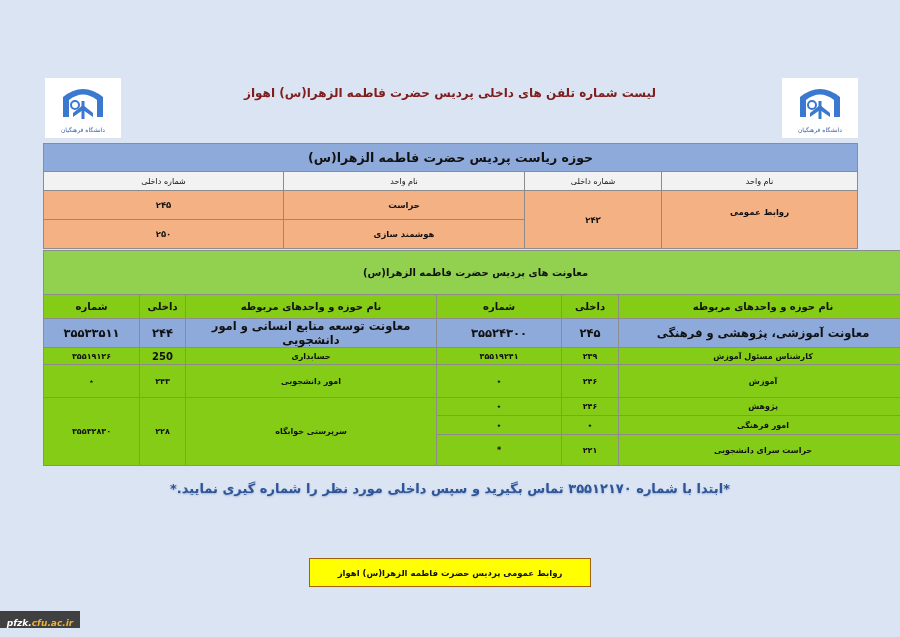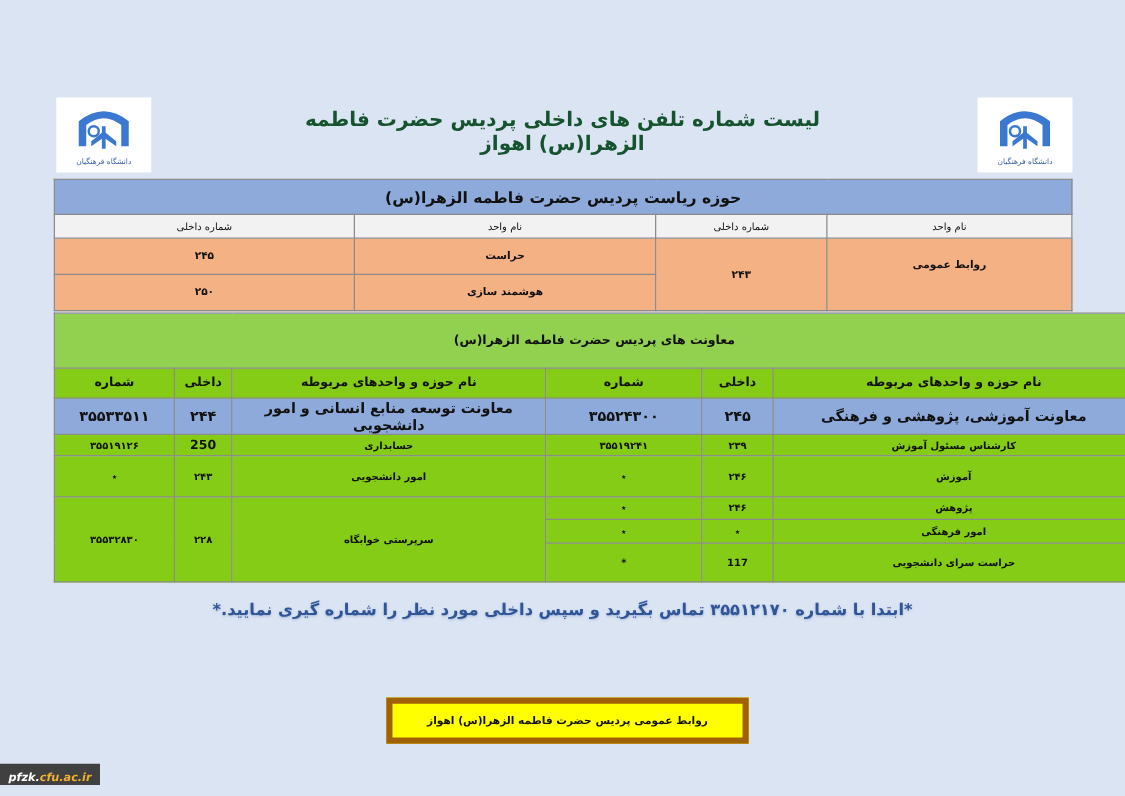--- a/index.html
+++ b/index.html
@@ -10,41 +10,41 @@
   .logo {
     position:absolute; top:78px; width:76px; height:60px; background:#ffffff;
     display:flex; flex-direction:column; align-items:center; justify-content:center;
   }
   .logo.left { left:45px; }
   .logo.right { left:782px; }
   .logo svg { width:56px; height:42px; }
   .logo .caption { font-size:6px; color:#3a5fa8; margin-top:1px; }
   .page-title {
     position:absolute; top:86px; left:200px; width:500px; text-align:center;
-    color:#14532d; font-weight:bold; font-size:16px; direction:rtl;
+    color:#7f1d1d; font-weight:bold; font-size:12px; direction:rtl;
   }
   table { border-collapse:collapse; direction:rtl; position:absolute; left:43px; width:814px; table-layout:fixed; }
   td { border:1px solid #8c8c8c; text-align:center; padding:0; }
   #t1 { top:143px; }
   #t1 .hdr td { background:#8eaadb; font-weight:bold; font-size:12.5px; height:27px; }
   #t1 .colh td { background:#f2f2f2; font-size:8px; height:18px; }
   #t1 .row td { background:#f4b183; font-size:8.5px; font-weight:bold; height:28px; }
   #t2 { top:250px; }
   #t2 .hdr td { background:#92d050; font-weight:bold; font-size:10px; height:43px; }
   #t2 .colh td { background:#84cc16; font-size:10px; font-weight:bold; height:23px; }
   #t2 .lead td { background:#8eaadb; font-size:11.5px; font-weight:bold; height:26px; }
   #t2 .r td { background:#84cc16; font-size:8px; font-weight:bold; }
   .note {
     position:absolute; top:481px; left:100px; width:700px; text-align:center; direction:rtl;
     color:#2f5597; font-weight:bold; font-size:13px; letter-spacing:0.2px;
     text-shadow:0 1px 2px #9fb4d8;
   }
   .footer-box {
     position:absolute; top:558px; left:309px; width:280px; height:27px; background:#ffff00;
-    border:5px solid #a16207; display:flex; align-items:center; justify-content:center;
+    border:1px solid #a16207; display:flex; align-items:center; justify-content:center;
     font-size:8.5px; font-weight:bold; direction:rtl;
   }
   .watermark {
     position:absolute; top:611px; left:0; width:80px; height:17px; background:#404040;
     color:#fff; font-size:9px; font-style:italic; font-weight:bold;
     display:flex; align-items:flex-end; justify-content:center;
   }
   .watermark .accent { color:#f0b030; }
 </style>
 </head>
@@ -154,21 +154,21 @@
     <td rowspan="3">۲۲۸</td>
     <td rowspan="3">۳۵۵۳۲۸۳۰</td>
   </tr>
   <tr class="r" style="height:19px">
     <td>امور فرهنگی</td>
     <td>٭</td>
     <td>٭</td>
   </tr>
   <tr class="r" style="height:31px">
     <td>حراست سرای دانشجویی</td>
-    <td>117</td>
+    <td>۲۲۱</td>
     <td>*</td>
   </tr>
 </tbody>
   </table>
 
 <div class="note">*ابتدا با شماره ۳۵۵۱۲۱۷۰ تماس بگیرید و سپس داخلی مورد نظر را شماره گیری نمایید.*</div>
 
 <div class="footer-box">
   <span>روابط عمومی پردیس حضرت فاطمه الزهرا(س) اهواز</span>
 </div>

